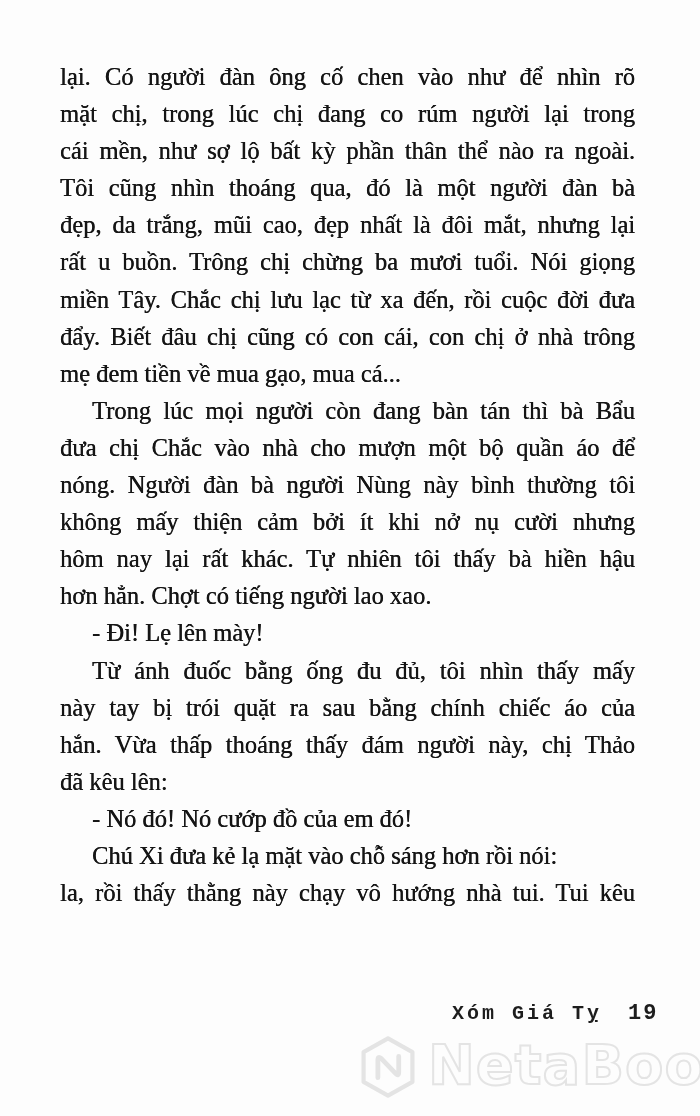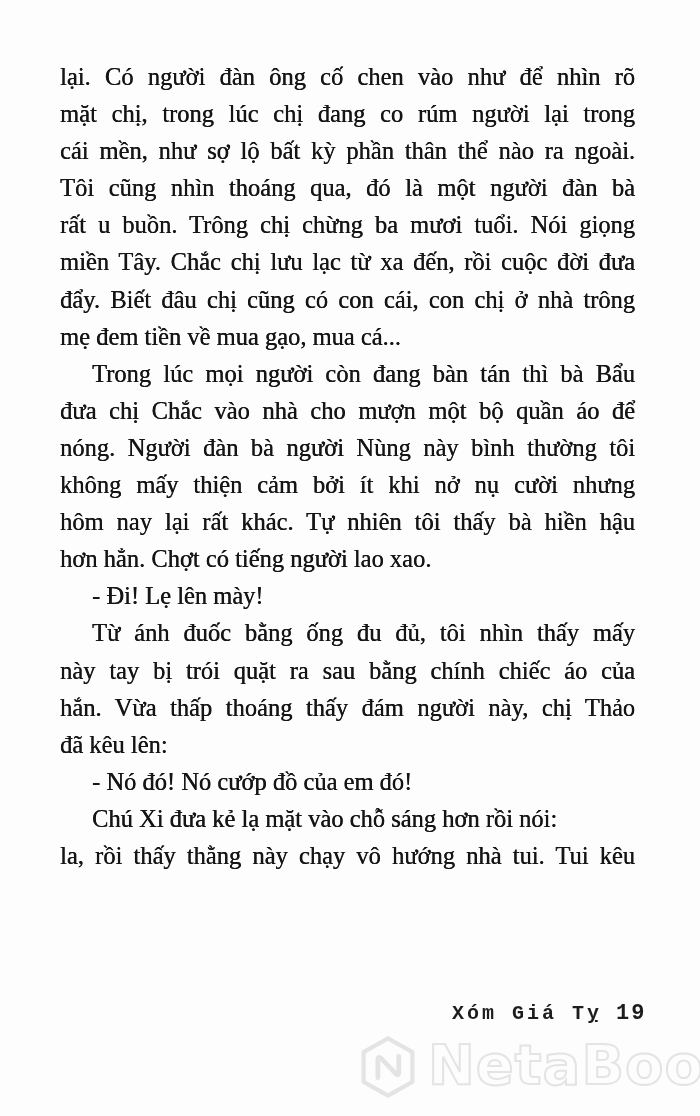--- a/index.html
+++ b/index.html
@@ -86,33 +86,34 @@
     font-weight: bold;
     color: #1d1d1d;
   }
   .footer .title {
     font-size: 20px;
     letter-spacing: 3px;
   }
   .footer .pageno {
     font-size: 22px;
     letter-spacing: 2px;
-    margin-left: 14px;
+    margin-left: 26px;
   }
 </style>
 </head>
 <body style="background: rgb(253, 253, 253);">
 
 <div class="page">
 
   <div class="text-block" id="text-block" style="color: rgb(21, 21, 21);">
       <div class="line">lại. Có người đàn ông cố chen vào như để nhìn rõ</div>
       <div class="line">mặt chị, trong lúc chị đang co rúm người lại trong</div>
       <div class="line">cái mền, như sợ lộ bất kỳ phần thân thể nào ra ngoài.</div>
       <div class="line">Tôi cũng nhìn thoáng qua, đó là một người đàn bà</div>
+      <div class="line">đẹp, da trắng, mũi cao, đẹp nhất là đôi mắt, nhưng lại</div>
       <div class="line">rất u buồn. Trông chị chừng ba mươi tuổi. Nói giọng</div>
       <div class="line">miền Tây. Chắc chị lưu lạc từ xa đến, rồi cuộc đời đưa</div>
       <div class="line">đẩy. Biết đâu chị cũng có con cái, con chị ở nhà trông</div>
       <div class="line no-justify">mẹ đem tiền về mua gạo, mua cá...</div>
       <div class="line indent">Trong lúc mọi người còn đang bàn tán thì bà Bẩu</div>
       <div class="line">đưa chị Chắc vào nhà cho mượn một bộ quần áo để</div>
       <div class="line">nóng. Người đàn bà người Nùng này bình thường tôi</div>
       <div class="line">không mấy thiện cảm bởi ít khi nở nụ cười nhưng</div>
       <div class="line">hôm nay lại rất khác. Tự nhiên tôi thấy bà hiền hậu</div>
       <div class="line no-justify">hơn hẳn. Chợt có tiếng người lao xao.</div>

